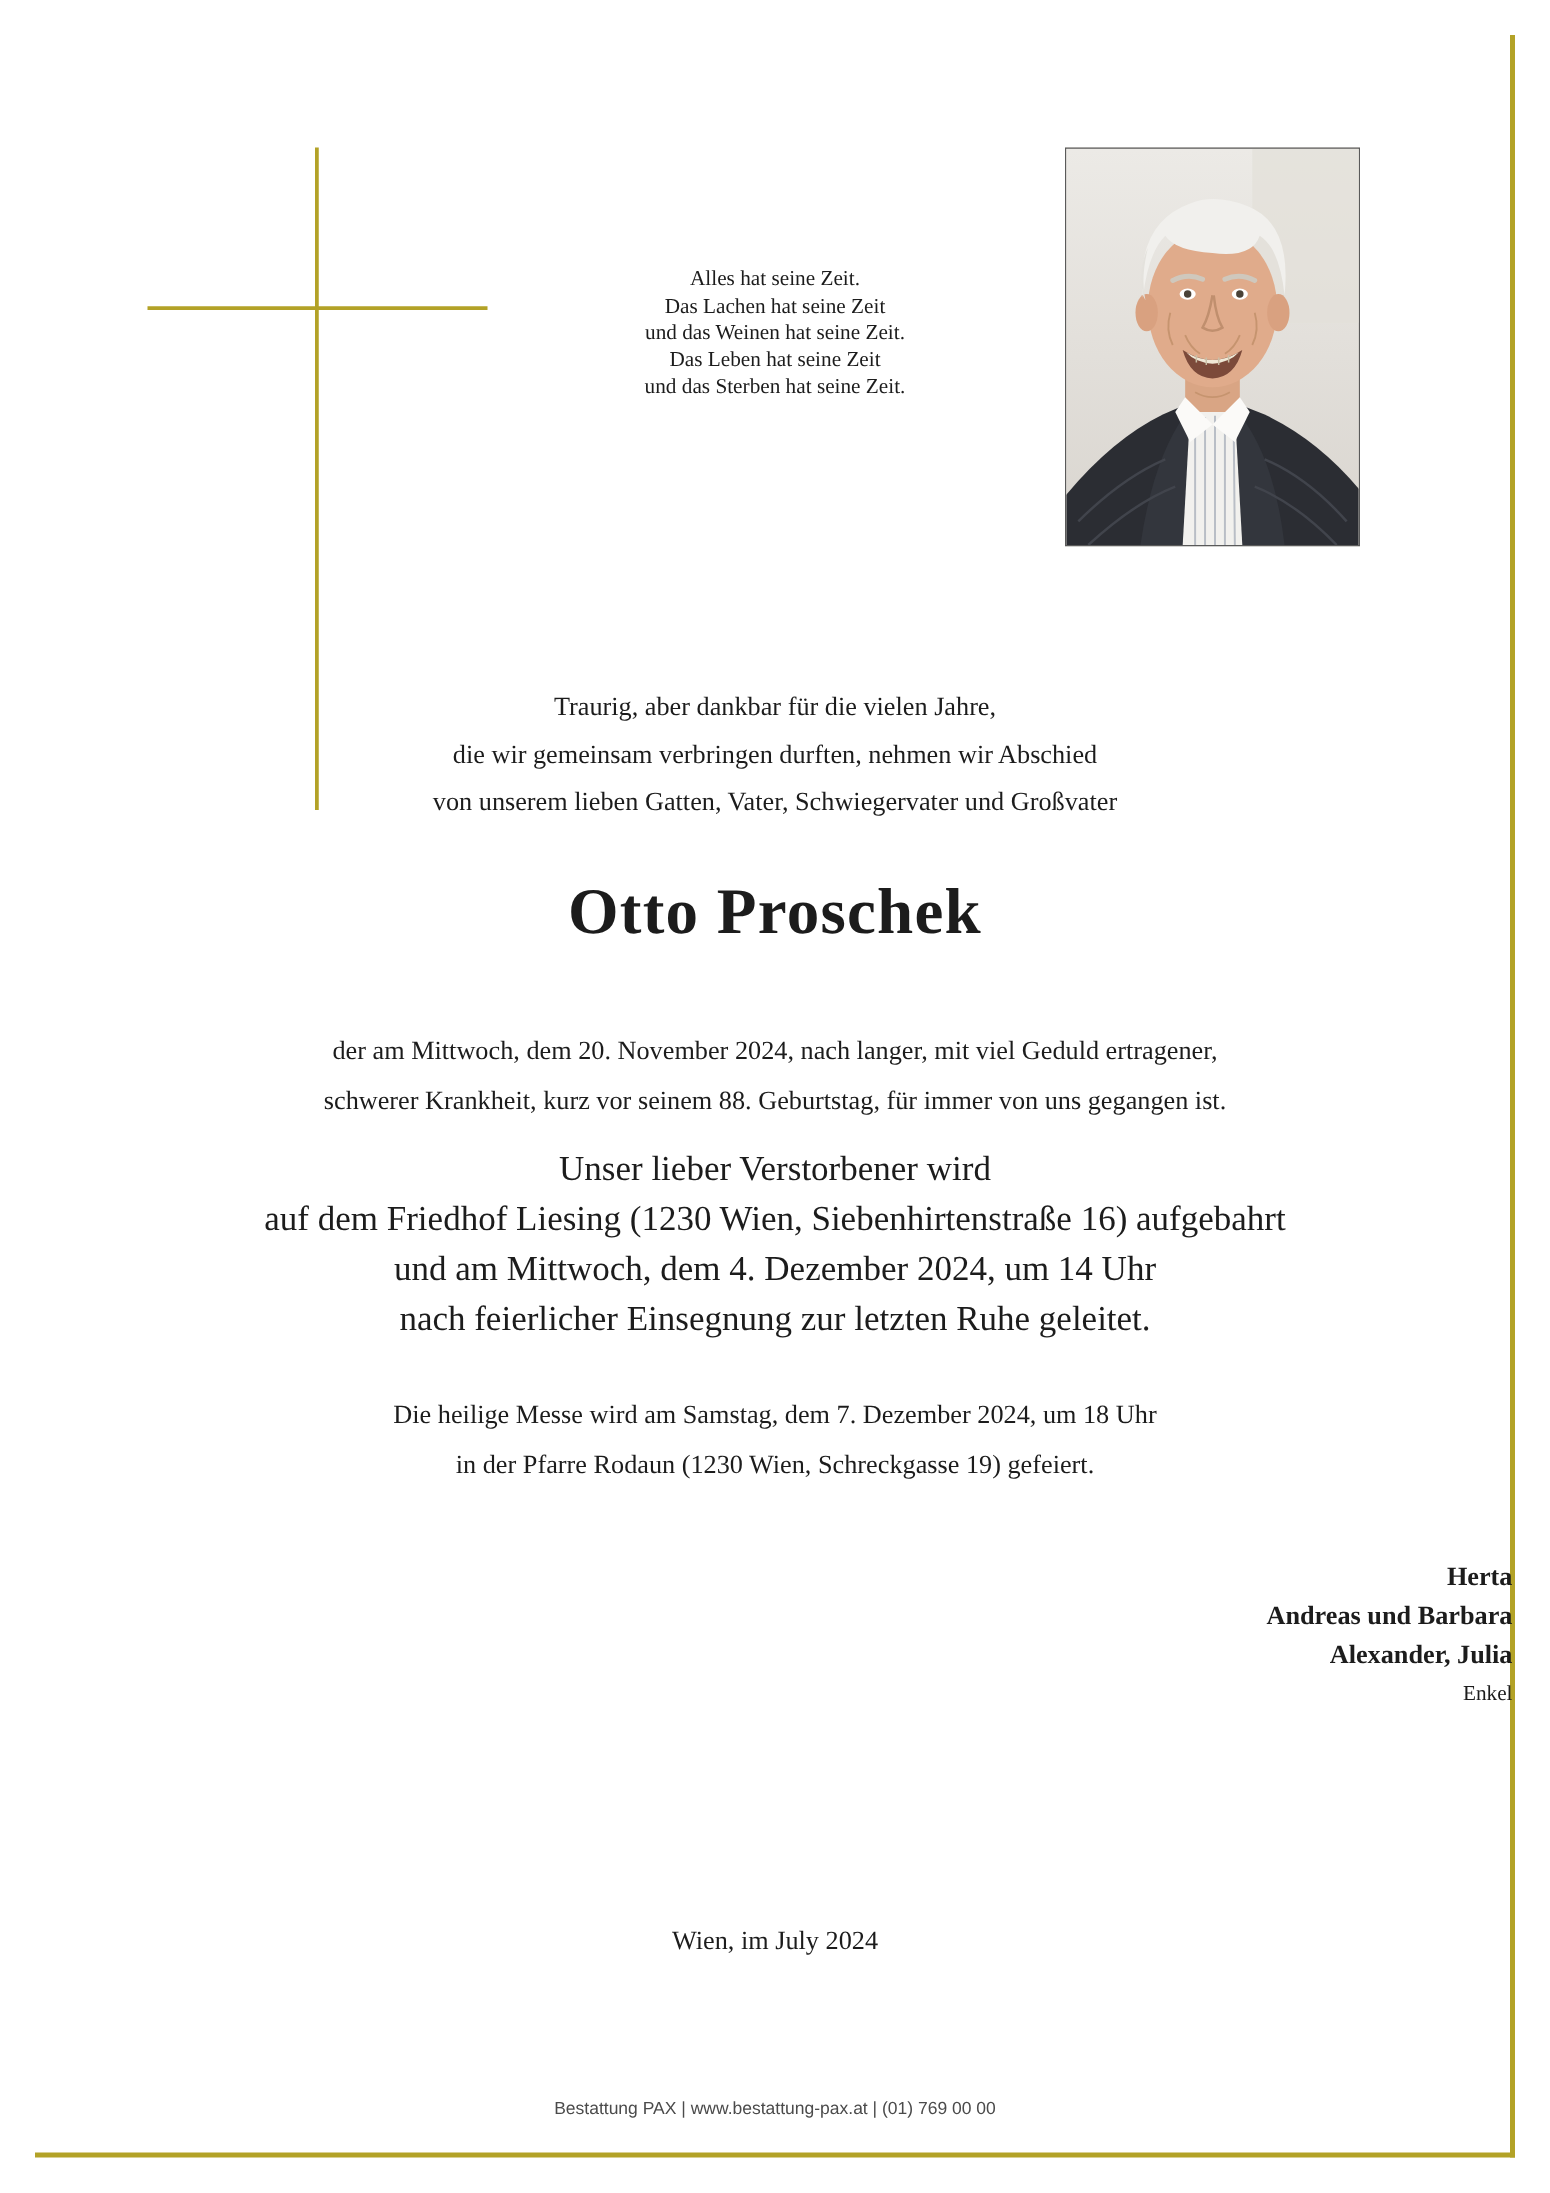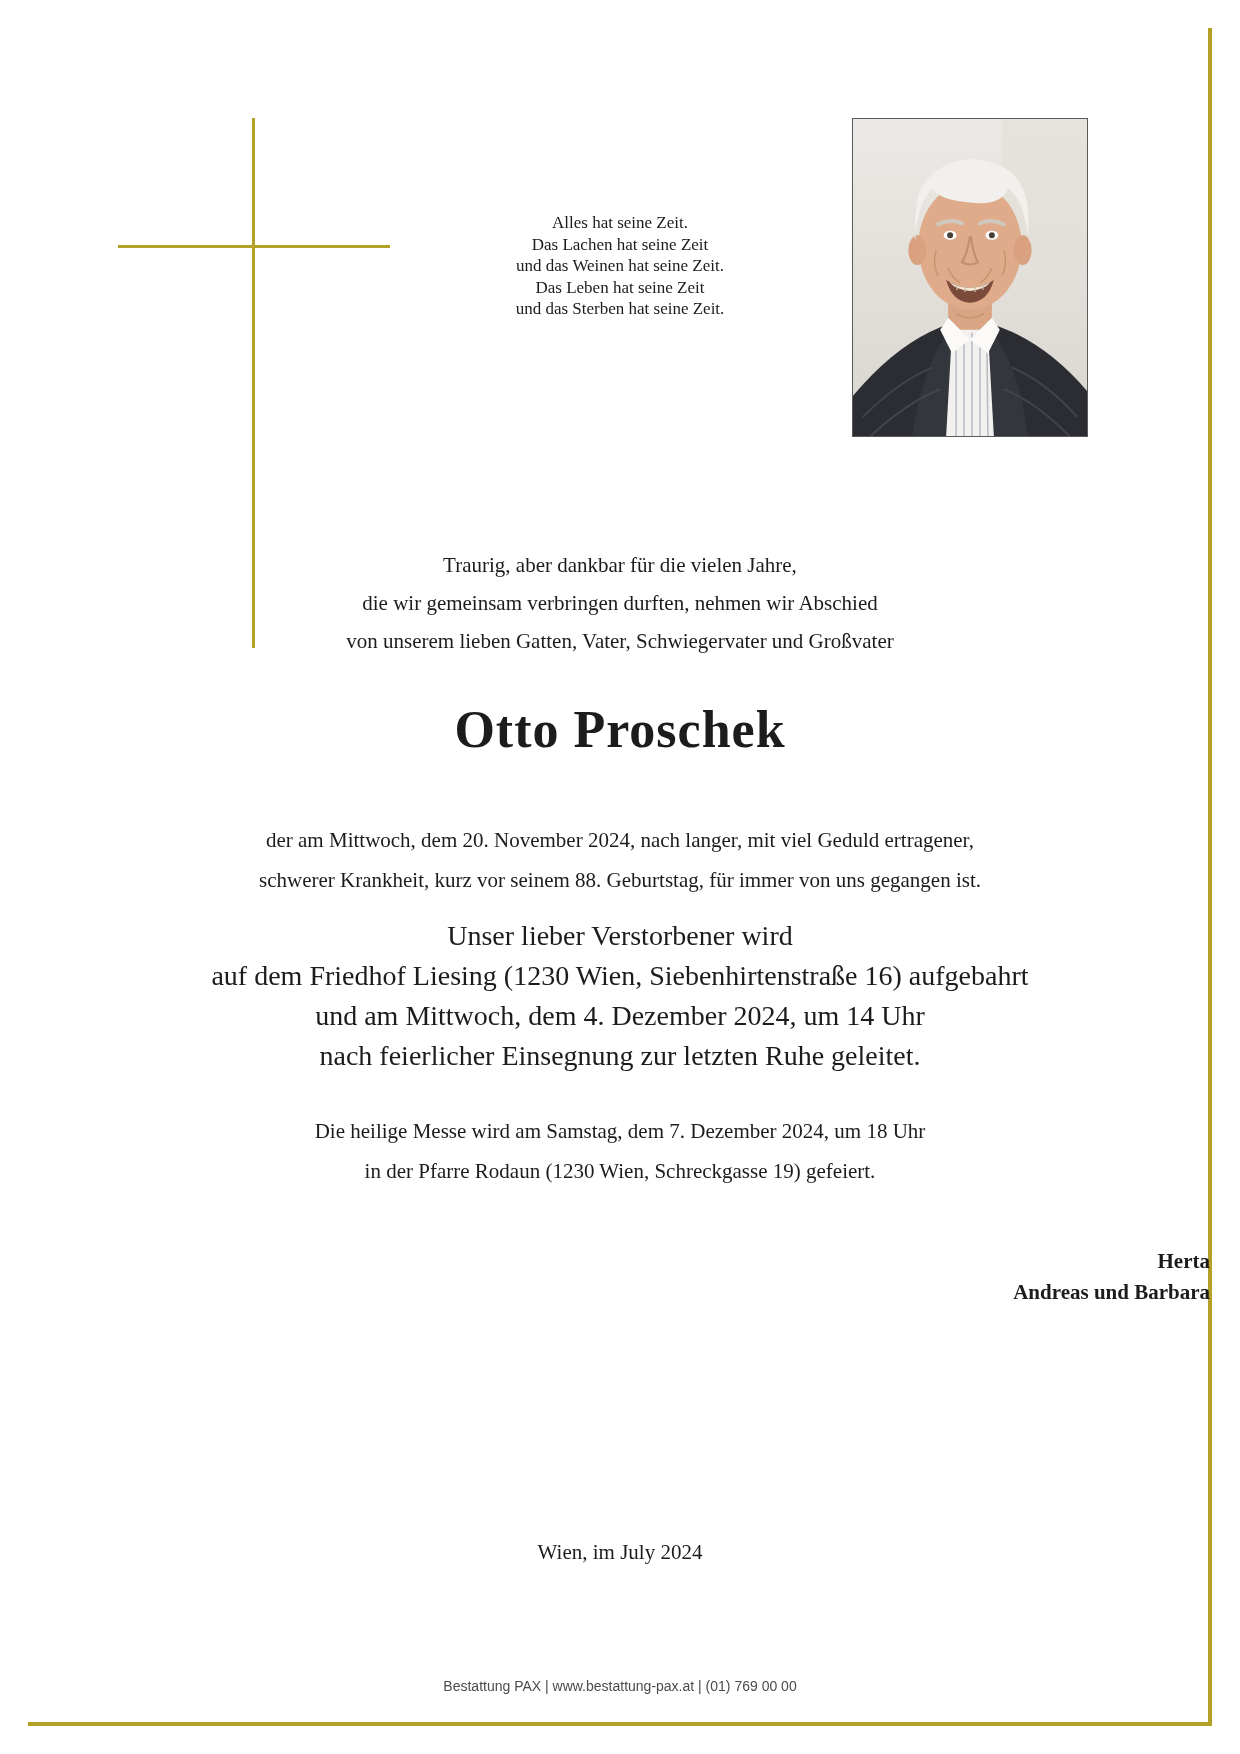--- a/index.html
+++ b/index.html
@@ -177,17 +177,21 @@
 <div class="centered-block para3">Die heilige Messe wird am Samstag, dem 7. Dezember 2024, um 18 Uhr
 in der Pfarre Rodaun (1230 Wien, Schreckgasse 19) gefeiert.</div>
 
 <div class="mourners">
   <div>
     <span class="mourner-name">Herta</span>
   </div>
   <div>
     <span class="mourner-name">Andreas und Barbara</span>
   </div>
+  <div>
+    <span class="mourner-name">Alexander, Julia</span>
+    <span class="mourner-relation">Enkel</span>
+  </div>
 </div>
 
 <div class="centered-block dateline">Wien, im July 2024</div>
 
 <div class="footer">Bestattung PAX | www.bestattung-pax.at | (01) 769 00 00</div>
 
 </body></html>

